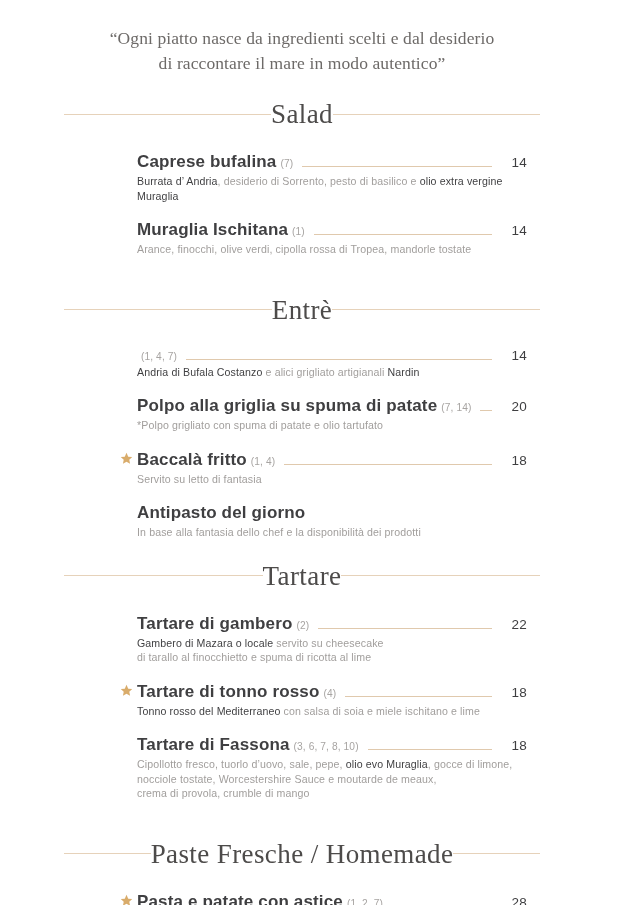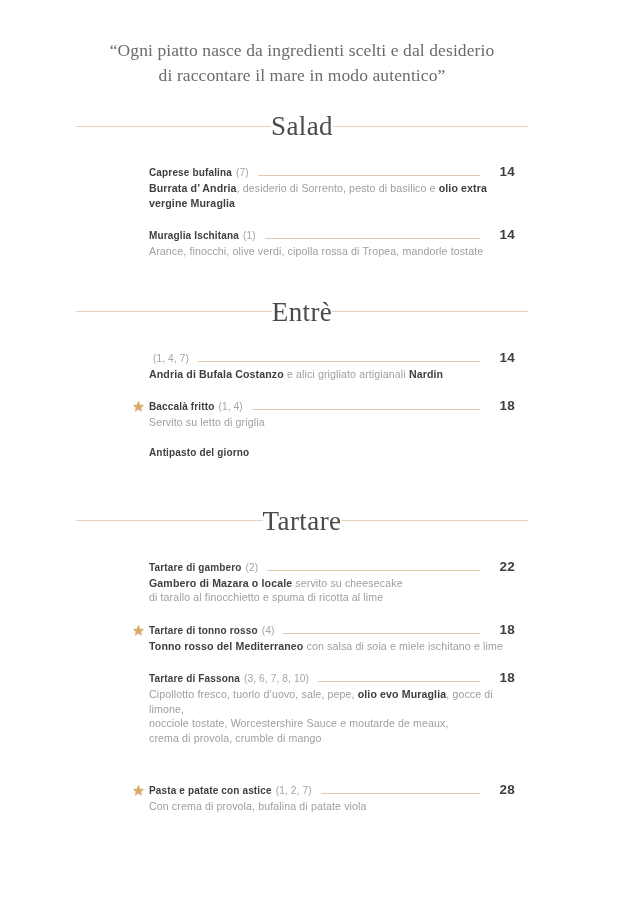--- a/index.html
+++ b/index.html
@@ -14,21 +14,21 @@
     color: #4a4a4a;
     overflow: hidden;
   }
 
   .menu-page {
     width: 604px;
     height: 905px;
     position: relative;
     background: #ffffff;
     box-sizing: border-box;
-    padding: 16px;
+    padding: 4px;
   }
 
   
   .quote-block {
     padding-top: 22px;
     text-align: center;
   }
   .quote-line {
     font-family: "Liberation Serif", serif;
     font-size: 17.5px;
@@ -83,21 +83,21 @@
   }
   .star-icon {
     position: absolute;
     left: -17px;
     top: 1px;
     width: 13px;
     height: 13px;
     display: block;
   }
   .item-name {
-    font-size: 10px;
+    font-size: 17px;
     font-weight: bold;
     color: #3f3f41;
     letter-spacing: 0.15px;
     white-space: nowrap;
     flex: 0 0 auto;
   }
   .item-allerg {
     font-size: 10.2px;
     color: #a7a4a2;
     margin-left: 4px;
@@ -108,44 +108,44 @@
   .leader {
     flex: 1 1 auto;
     height: 1px;
     background: #e0c9ad;
     margin: 0 9px 3px 9px;
     min-width: 10px;
   }
   .leader.hidden { background: transparent; }
   .item-price {
     font-size: 13.5px;
-    font-weight: bold;
+    font-weight: normal;
     color: #3f3f41;
     flex: 0 0 auto;
     width: 26px;
     text-align: right;
     letter-spacing: 0.2px;
   }
   .item-desc {
     font-size: 10.6px;
     color: #a19e9c;
     line-height: 14.5px;
     letter-spacing: 0.12px;
     margin-top: 2px;
     max-width: 430px;
   }
   .item-desc b {
     color: #3f3f41;
-    font-weight: bold;
+    font-weight: normal;
   }
 
   
   #section-salad      { margin-top: 22px; }
   #section-entre      { margin-top: 37px; }
-  #section-tartare    { margin-top: 46px; }
+  #section-tartare    { margin-top: 20px; }
   #section-paste      { margin-top: 37px; }
 </style>
 </head>
 <body>
 
 <div class="menu-page">
 
   <div class="quote-block">
     <div class="quote-line">“Ogni piatto nasce da ingredienti scelti e dal desiderio</div>
     <div class="quote-line">di raccontare il mare in modo autentico”</div>
@@ -188,37 +188,47 @@
         <div class="items">
           <div class="item">
             <div class="item-top">
               <span class="item-allerg">(1, 4, 7)</span>
               <span class="leader"></span>
               <span class="item-price">14</span>
             </div>
             <div class="item-desc"><b>Andria di Bufala Costanzo</b><span> e alici grigliato artigianali </span><b>Nardin</b></div>
           </div>
           <div class="item">
+            <div class="item-top">
+              <span class="item-name">Polpo alla griglia su spuma di patate</span>
+              <span class="item-allerg">(7, 14)</span>
+              <span class="leader"></span>
+              <span class="item-price">20</span>
+            </div>
+            <div class="item-desc"><span>*Polpo grigliato con spuma di patate e olio tartufato</span></div>
+          </div>
+          <div class="item">
             <span class="star-icon"><svg viewBox="0 0 24 24" width="13" height="13" aria-hidden="true">
                 <polygon points="12,1.6 15.2,8.6 22.6,9.4 17.1,14.4 18.6,21.7 12,18 5.4,21.7 6.9,14.4 1.4,9.4 8.8,8.6" fill="#d9ac6b"></polygon>
               </svg></span>
             <div class="item-top">
               <span class="item-name">Baccalà fritto</span>
               <span class="item-allerg">(1, 4)</span>
               <span class="leader"></span>
               <span class="item-price">18</span>
             </div>
-            <div class="item-desc"><span>Servito su letto di griglia</span></div>
+            <div class="item-desc"><span>Servito su letto di fantasia</span></div>
           </div>
           <div class="item">
             <div class="item-top">
               <span class="item-name">Antipasto del giorno</span>
               <span class="leader hidden"></span>
               <span class="item-price"></span>
             </div>
+            <div class="item-desc"><span>In base alla fantasia dello chef e la disponibilità dei prodotti</span></div>
           </div>
         </div>
       </div>
       <div class="section" id="section-tartare">
         <div class="section-header">
           <span class="rule"></span>
           <div class="section-title">Tartare</div>
           <span class="rule"></span>
         </div>
         <div class="items">
@@ -248,20 +258,25 @@
               <span class="item-name">Tartare di Fassona</span>
               <span class="item-allerg">(3, 6, 7, 8, 10)</span>
               <span class="leader"></span>
               <span class="item-price">18</span>
             </div>
             <div class="item-desc"><span>Cipollotto fresco, tuorlo d’uovo, sale, pepe, </span><b>olio evo Muraglia</b><span>, gocce di limone,</span><br><span>nocciole tostate, Worcestershire Sauce e moutarde de meaux,</span><br><span>crema di provola, crumble di mango</span></div>
           </div>
         </div>
       </div>
       <div class="section" id="section-paste">
+        <div class="section-header">
+          <span class="rule"></span>
+          <div class="section-title">Paste Fresche / Homemade</div>
+          <span class="rule"></span>
+        </div>
         <div class="items">
           <div class="item">
             <span class="star-icon"><svg viewBox="0 0 24 24" width="13" height="13" aria-hidden="true">
                 <polygon points="12,1.6 15.2,8.6 22.6,9.4 17.1,14.4 18.6,21.7 12,18 5.4,21.7 6.9,14.4 1.4,9.4 8.8,8.6" fill="#d9ac6b"></polygon>
               </svg></span>
             <div class="item-top">
               <span class="item-name">Pasta e patate con astice</span>
               <span class="item-allerg">(1, 2, 7)</span>
               <span class="leader"></span>
               <span class="item-price">28</span>

